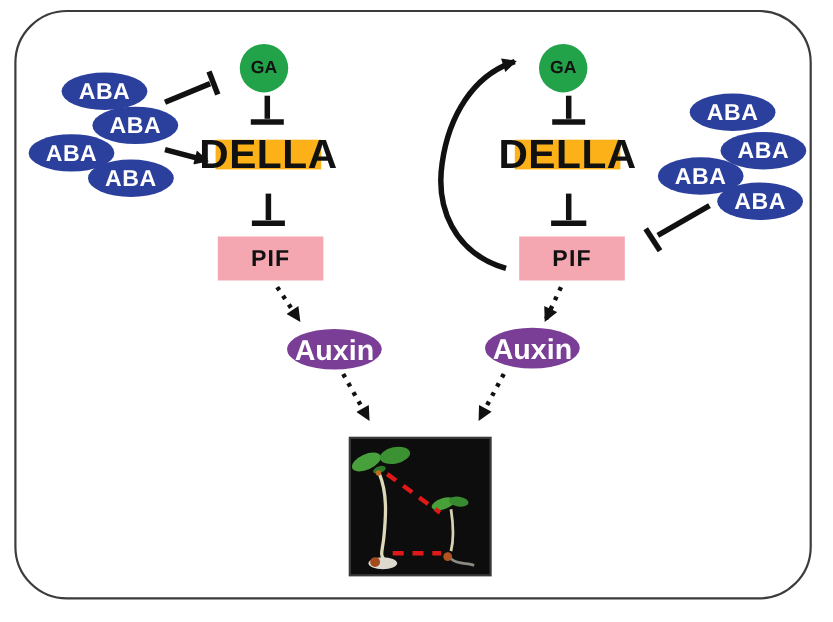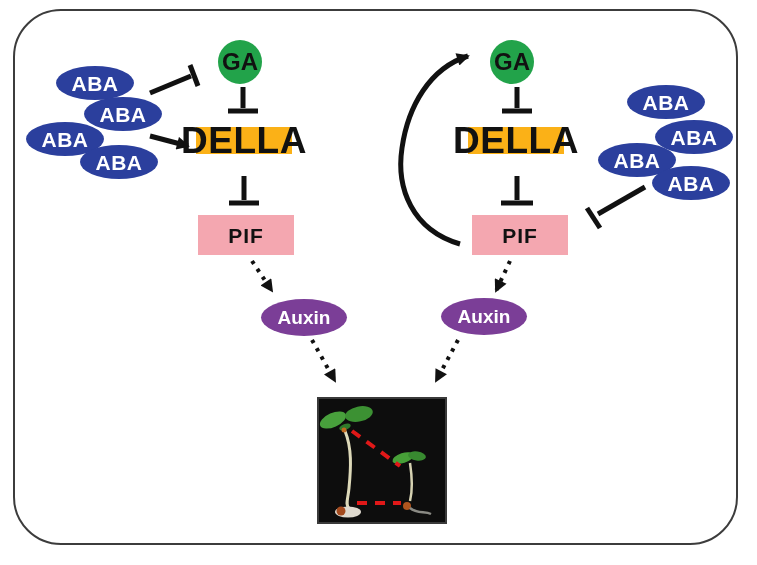--- a/index.html
+++ b/index.html
@@ -18,36 +18,36 @@
     font-weight:bold; line-height:1; user-select:none;
   }
   .aba {
     width:78px; height:34px; border-radius:50%;
     background:var(--aba-fill,#2b3f9d); color:var(--aba-text,#fff);
     font-size:21px; letter-spacing:0.5px;
   }
   .ga {
     width:44px; height:44px; border-radius:50%;
     background:var(--ga-fill,#22a34a); color:var(--ga-text,#111);
-    font-size:24px;
+    font-size:16px;
   }
   .della {
     width:96px; height:27px;
     background:var(--della-fill,#fbb117); color:var(--della-text,#111);
     font-size:37px; letter-spacing:0.5px;
   }
   .pif {
     width:96px; height:40px;
     background:var(--pif-fill,#f4a7b0); color:var(--pif-text,#111);
     font-size:21px; letter-spacing:1px;
   }
   .auxin {
     width:86px; height:37px; border-radius:50%;
     background:var(--auxin-fill,#7b3e97); color:var(--auxin-text,#fff);
-    font-size:19px;
+    font-size:26px;
   }
   .conn { stroke:var(--arrow,#111); stroke-width:5; fill:none; stroke-linecap:butt; }
   .dot  { stroke:var(--arrow,#111); stroke-width:4; fill:none; stroke-dasharray:3.5 6; }
   .ah   { fill:var(--arrow,#111); }
   .reddash { stroke:var(--dashed-line,#e01818); stroke-width:4; stroke-dasharray:10 8; fill:none; }
 </style>
 </head>
 <body>
 
 <div id="canvas">

